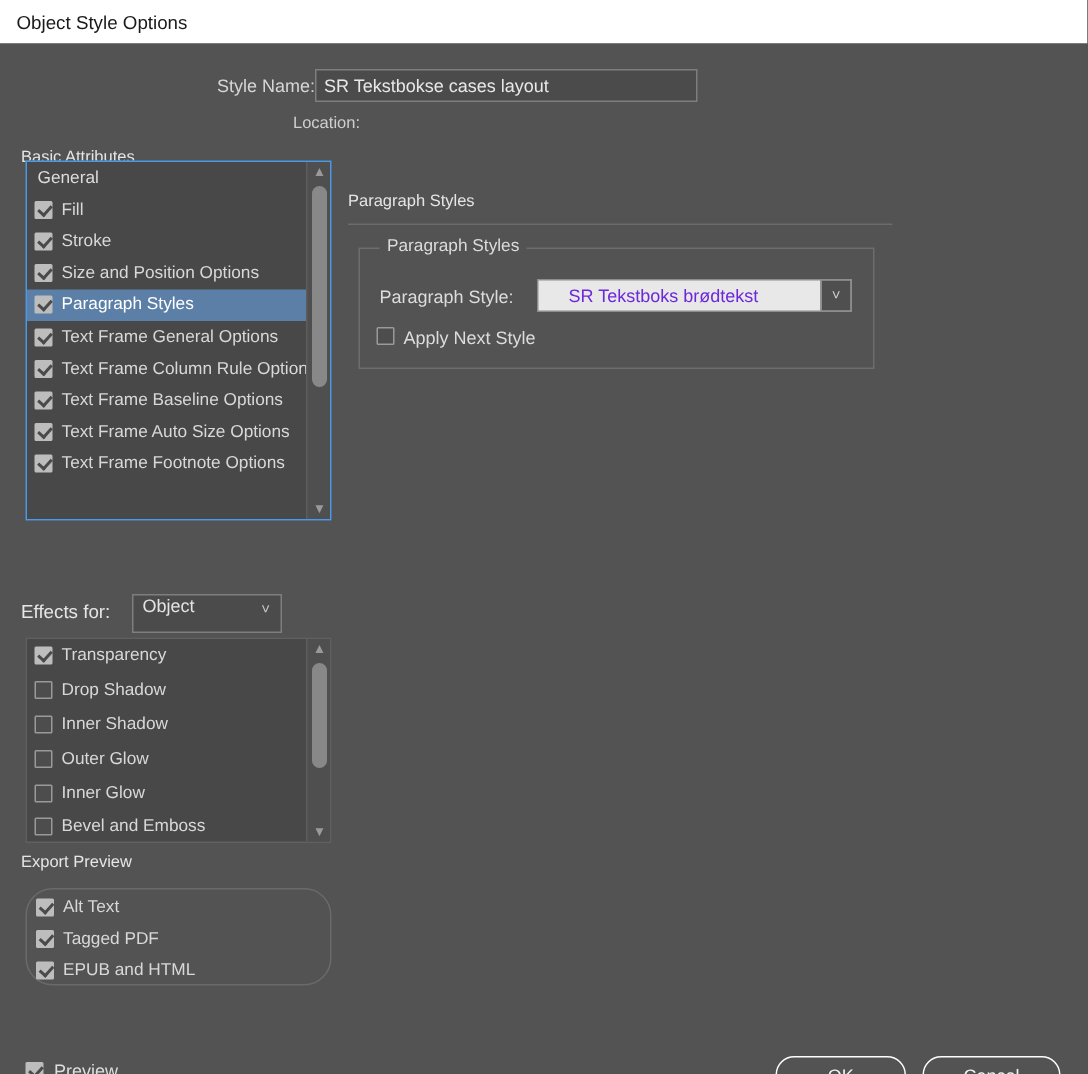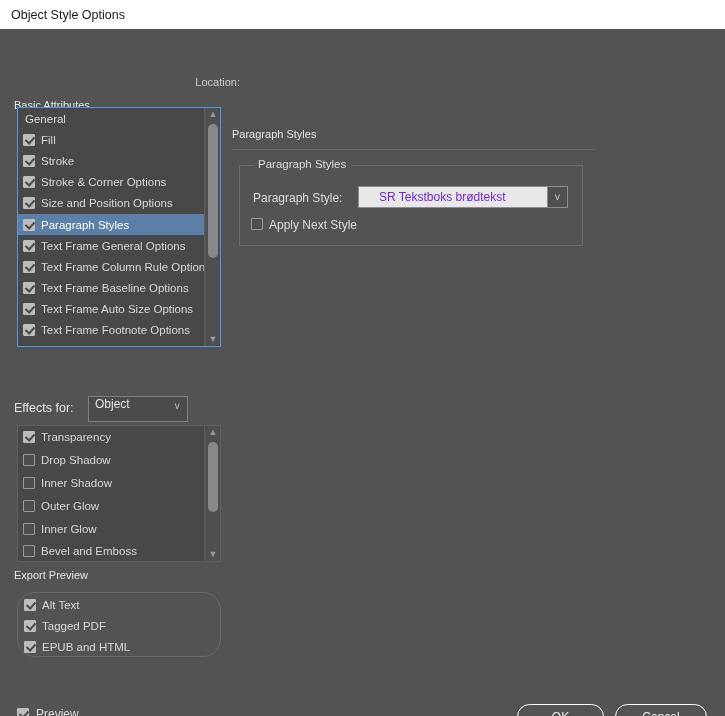--- a/index.html
+++ b/index.html
@@ -329,40 +329,40 @@
 </style>
 </head>
 <body>
 
 <div class="titlebar">
   <span>Object Style Options</span>
 </div>
 
 <div class="dialog">
 
+  <div class="row-style-name">
+    <div class="lbl-style-name">Style Name:</div>
+    <input class="inp-style-name" type="text" value="SR Tekstbokse cases layout" style="">
+  </div>
   <div class="lbl-location">Location:</div>
 
   <div class="section-head" id="basic-attrs-head">Basic Attributes</div>
 
   <div class="listbox" id="basic-attrs-list">
     <div class="list-inner" id="basic-attrs-rows">
         <div class="list-row header-row">
           <span>General</span>
         </div>
         <div class="list-row">
           <span class="cb on"></span>
           <span>Fill</span>
         </div>
         <div class="list-row">
           <span class="cb on"></span>
           <span>Stroke</span>
-        </div>
-        <div class="list-row">
-          <span class="cb on"></span>
-          <span>Stroke &amp; Corner Options</span>
         </div>
         <div class="list-row">
           <span class="cb on"></span>
           <span>Size and Position Options</span>
         </div>
         <div class="list-row selected">
           <span class="cb on"></span>
           <span>Paragraph Styles</span>
         </div>
         <div class="list-row">

